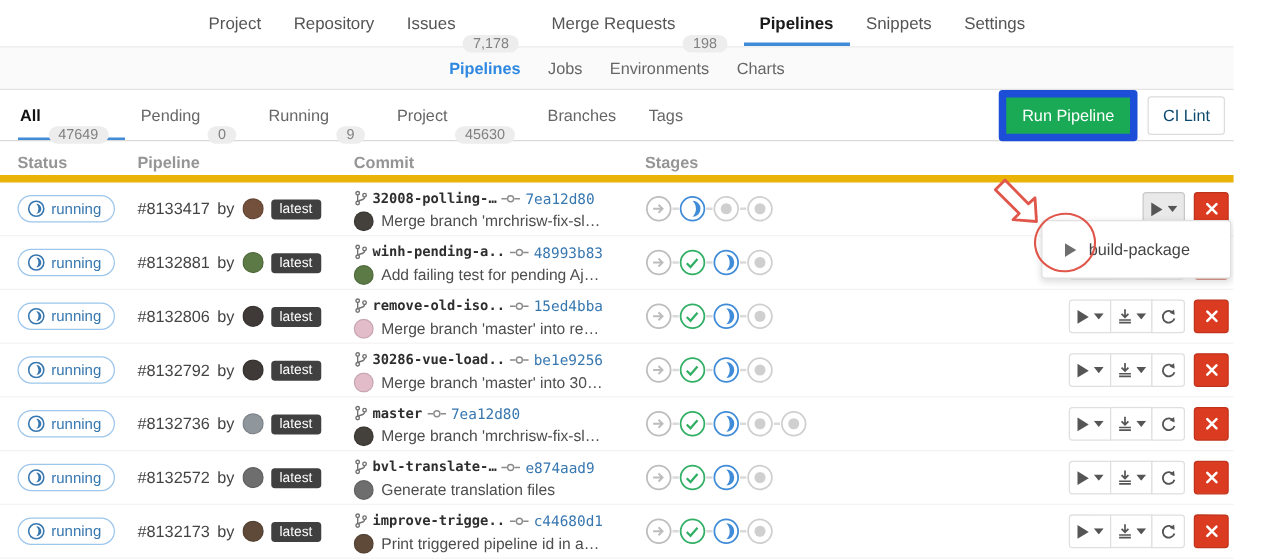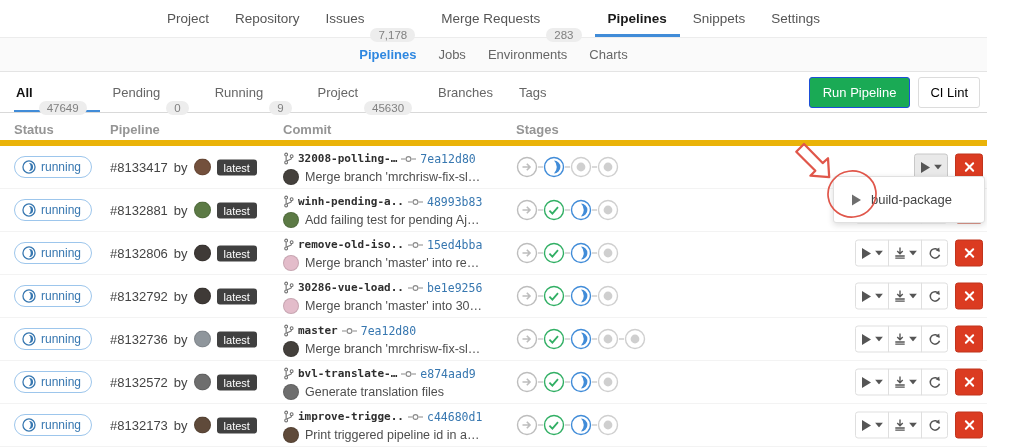--- a/index.html
+++ b/index.html
@@ -18,22 +18,22 @@
             display:flex; justify-content:center; align-items:center; }
   .subnav .sub-item { padding:0 11px; color:#666; cursor:pointer; }
   .subnav .sub-item.active { color:#2e87e0; font-weight:bold; }
 
   
   .filterbar { height:41px; display:flex; align-items:stretch; padding:0 7px 0 14px; border-bottom:1px solid #d9d9d9; }
   .ftab { display:flex; align-items:center; padding:0 13px; color:#666; cursor:pointer; }
   .ftab:first-child { padding-left:2px; }
   .ftab.active { color:#111; font-weight:bold; box-shadow:inset 0 -2px 0 #418cd8; }
   .factions { margin-left:auto; display:flex; align-items:center; gap:8px; }
-  .btn-green { background:#1aaa55; color:#fff; border:1px solid #1d4ed8; border-radius:3px; padding:7px 13px; font-size:13px; cursor:pointer; font-family:inherit; }
-  .btn-white { background:#fff; color:#000000; border:1px solid #dcdcdc; border-radius:3px; padding:7px 11px; font-size:13px; cursor:pointer; font-family:inherit; }
+  .btn-green { background:#1aaa55; color:#fff; border:6px solid #1d4ed8; border-radius:3px; padding:7px 13px; font-size:13px; cursor:pointer; font-family:inherit; }
+  .btn-white { background:#fff; color:#0c4a6e; border:1px solid #dcdcdc; border-radius:3px; padding:7px 11px; font-size:13px; cursor:pointer; font-family:inherit; }
 
   
   .thead { height:33px; position:relative; border-bottom:6px solid #eab308; color:#959595; font-size:13px;font-weight:bold; }
   .thead span { position:absolute; top:9px; }
   .th-status { left:14px; } .th-pipeline { left:110px; } .th-commit { left:283px; } .th-stages { left:516px; }
 
   .prow { height:43px; position:relative; border-bottom:1px solid #f3f3f3; }
   .c-status { position:absolute; left:14px; top:50%; transform:translateY(-50%); }
   .status-badge { display:inline-flex; align-items:center; gap:5px; border:1px solid #9dc6ec; color:#3777b0;
                   border-radius:13px; padding:3px 10px 3px 7px; font-size:12px; background:#fff; cursor:pointer; }
@@ -85,21 +85,21 @@
       </div>
     <div class="nav-item">
         <span>Repository</span>
       </div>
     <div class="nav-item">
         <span>Issues</span>
         <span class="pill">7,178</span>
       </div>
     <div class="nav-item">
         <span>Merge Requests</span>
-        <span class="pill">283</span>
+        <span class="pill">198</span>
       </div>
     <div class="nav-item active">
         <span>Pipelines</span>
       </div>
     <div class="nav-item">
         <span>Snippets</span>
       </div>
     <div class="nav-item">
         <span>Settings</span>
       </div>

